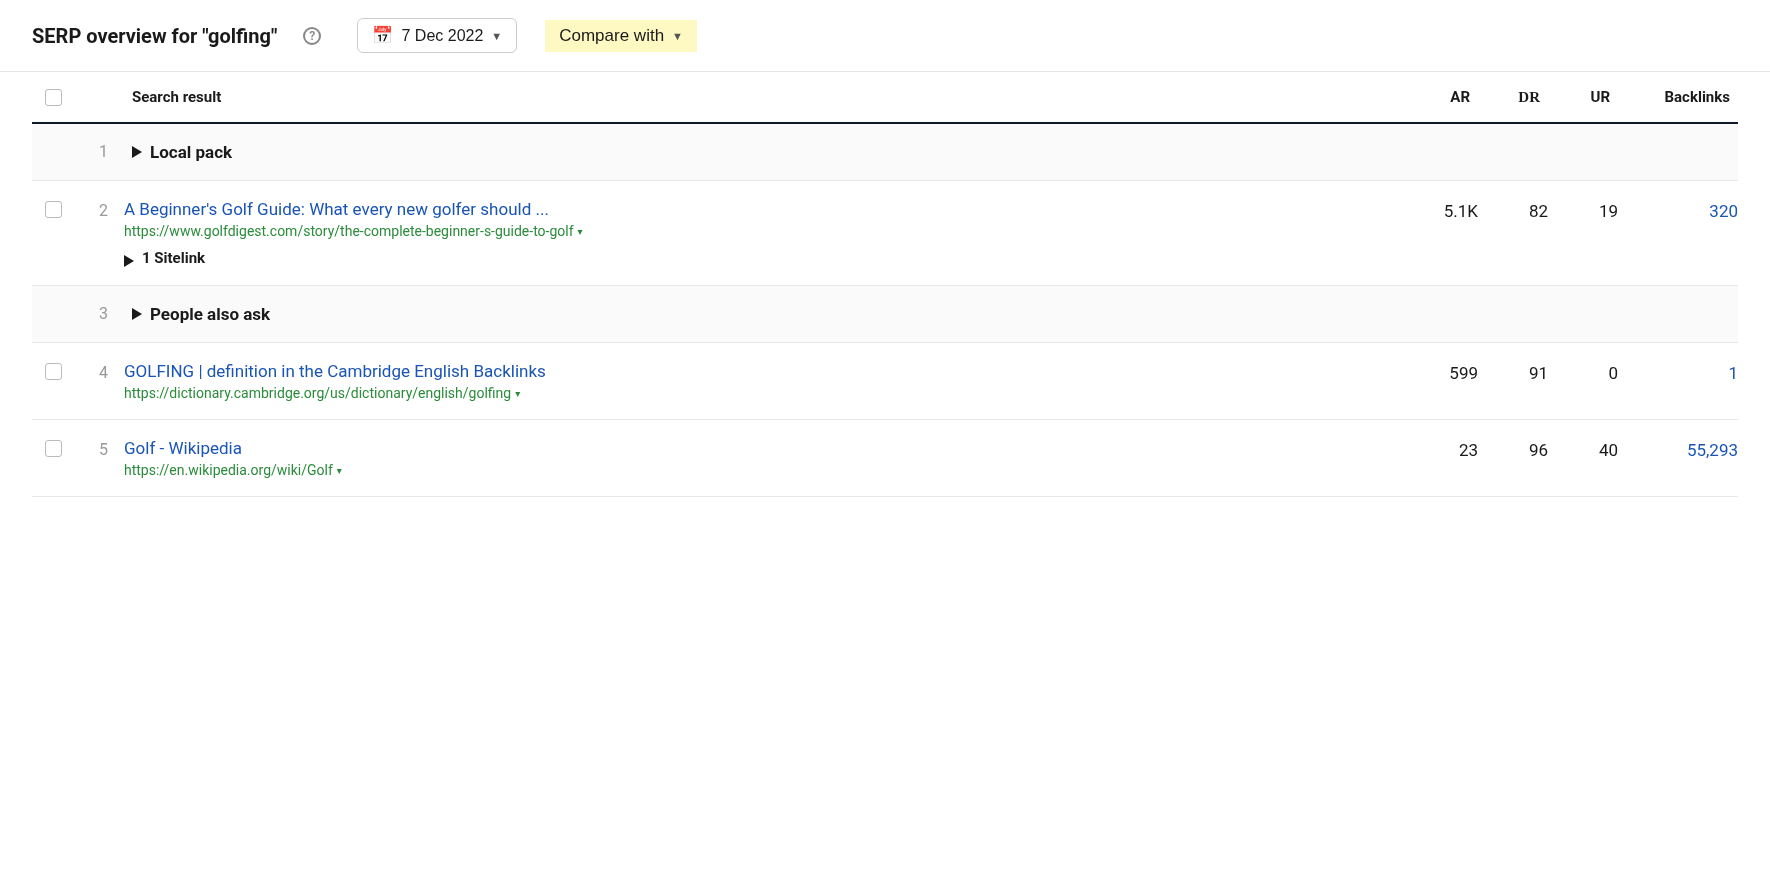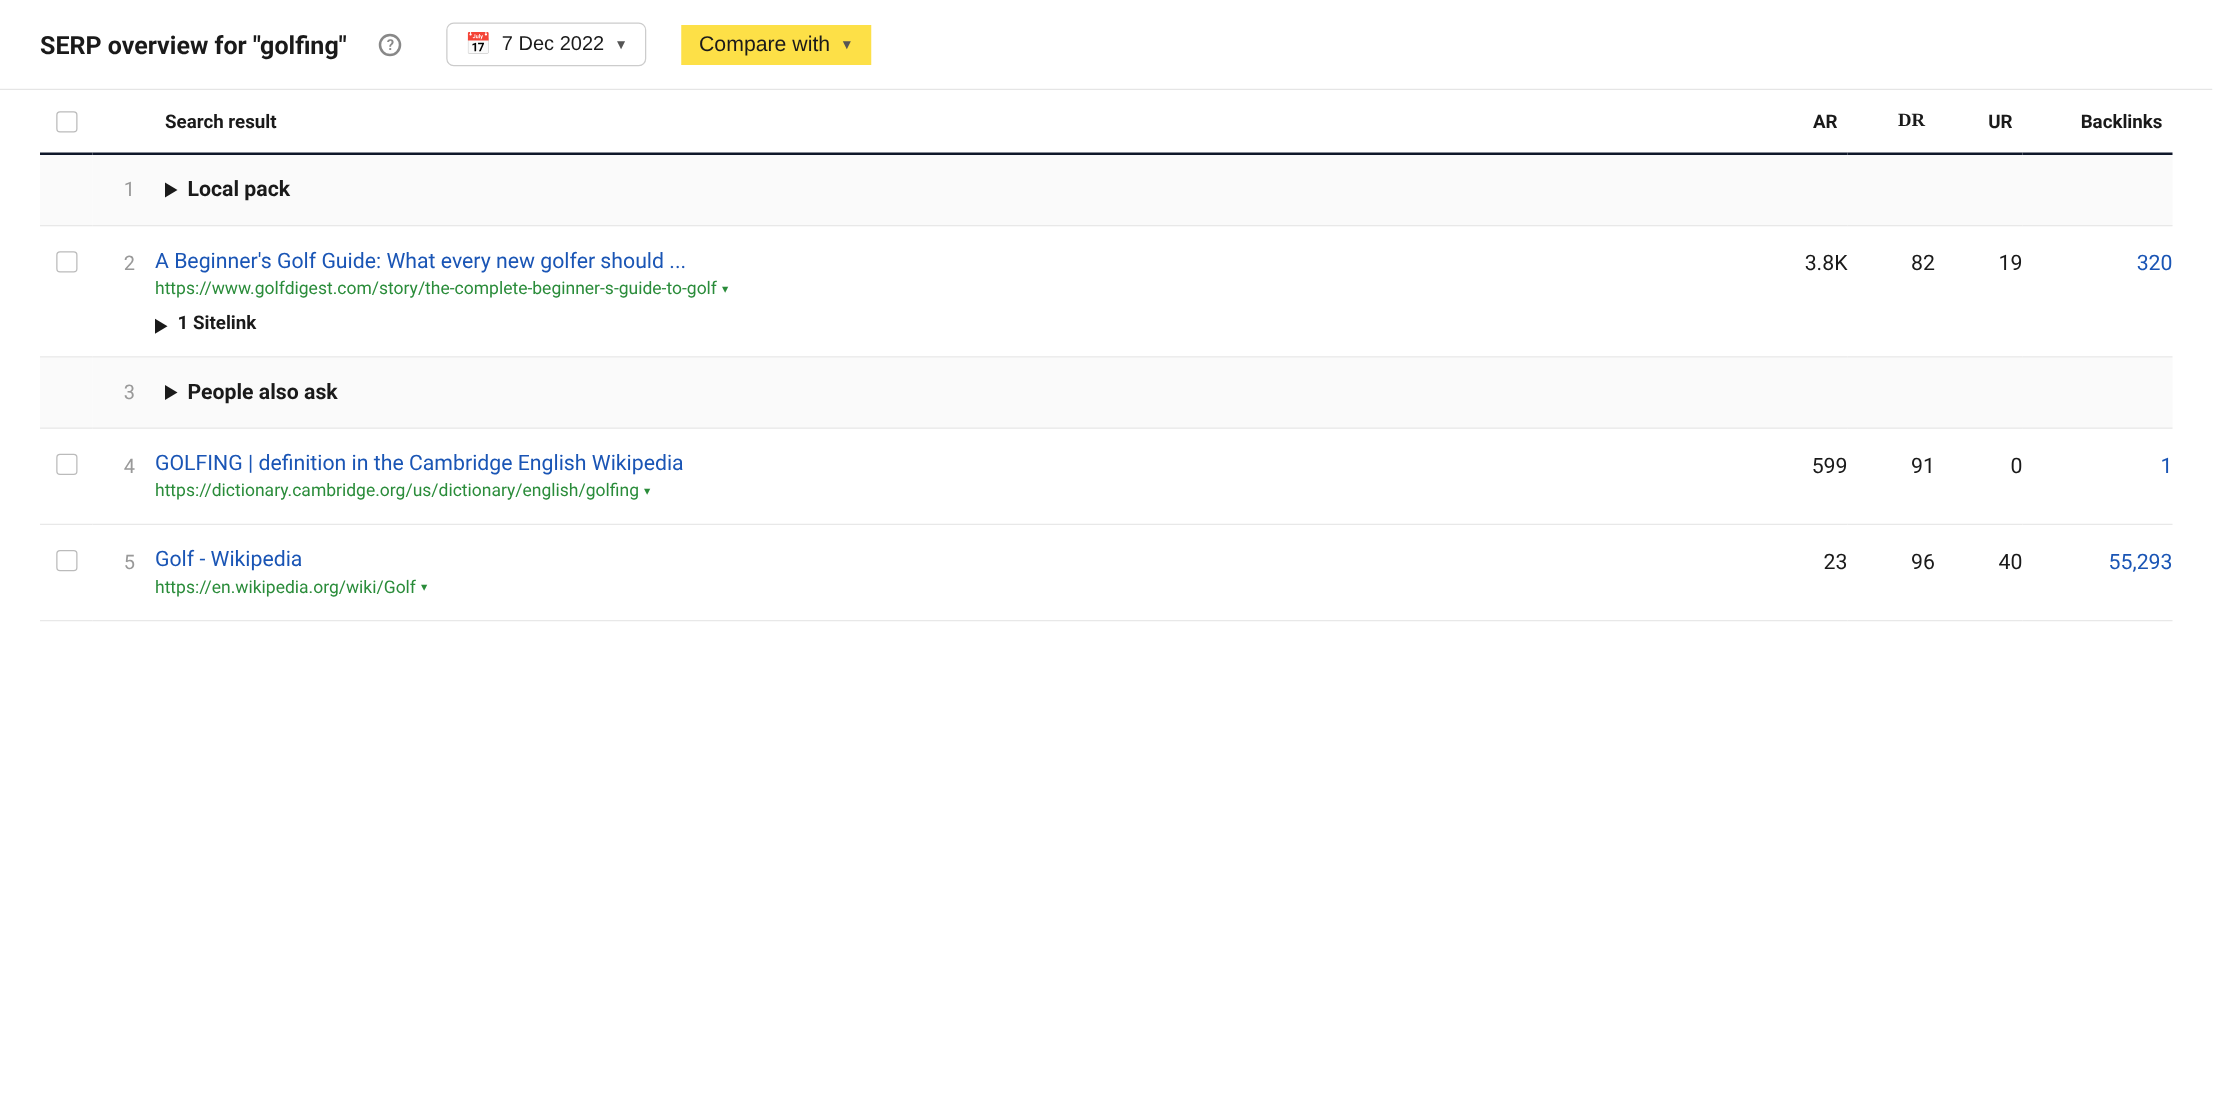--- a/index.html
+++ b/index.html
@@ -75,21 +75,21 @@
     .chevron-down {
       font-size: 11px;
       color: #555;
     }
 
     .compare-button {
       display: flex;
       align-items: center;
       gap: 8px;
       padding: 6px 14px;
-      background: #fde047;
+      background: #fef9c3;
       border: none;
       cursor: pointer;
       font-size: 17px;
       color: #1a1a1a;
       margin-left: 8px;
     }
 
     
     .table-container {
       width: 100%;
@@ -314,41 +314,41 @@
               <div class="checkbox-wrap">
                 <div class="cb"></div>
               </div>
             </td>
             <td class="col-num" style="color: rgb(153, 153, 153); font-size: 16px; text-align: right; padding-right: 16px; vertical-align: top; padding-top: 20px;">2</td>
             <td class="col-result" style="padding-top: 18px; padding-bottom: 18px; vertical-align: top;">
               <a class="result-title" href="#">A Beginner's Golf Guide: What every new golfer should ...</a>
               <a class="result-url" href="#">https://www.golfdigest.com/story/the-complete-beginner-s-guide-to-golf<span class="url-chevron"> ▾</span></a>
               <div class="sitelink-label"><span class="triangle-right"></span>1 Sitelink</div>
             </td>
-            <td class="metric-cell">3.8K</td>
+            <td class="metric-cell">5.1K</td>
             <td class="metric-cell">82</td>
             <td class="metric-cell">19</td>
             <td class="metric-cell blue">320</td>
           </tr>
           <tr style="border-bottom: 1px solid rgb(232, 232, 232); background: rgb(250, 250, 250);">
             <td class="col-checkbox"></td>
             <td class="col-num num-row-label" style="padding-top: 18px;">3</td>
             <td colspan="5" style="padding: 18px 8px;">
               <span class="special-label"><span class="triangle-right"></span>People also ask</span>
             </td>
           </tr>
           <tr style="border-bottom: 1px solid rgb(232, 232, 232);">
             <td class="col-checkbox" style="vertical-align: top; padding-top: 20px;">
               <div class="checkbox-wrap">
                 <div class="cb"></div>
               </div>
             </td>
             <td class="col-num" style="color: rgb(153, 153, 153); font-size: 16px; text-align: right; padding-right: 16px; vertical-align: top; padding-top: 20px;">4</td>
             <td class="col-result" style="padding-top: 18px; padding-bottom: 18px; vertical-align: top;">
-              <a class="result-title" href="#">GOLFING | definition in the Cambridge English Wikipedia</a>
+              <a class="result-title" href="#">GOLFING | definition in the Cambridge English Backlinks</a>
               <a class="result-url" href="#">https://dictionary.cambridge.org/us/dictionary/english/golfing<span class="url-chevron"> ▾</span></a>
             </td>
             <td class="metric-cell">599</td>
             <td class="metric-cell">91</td>
             <td class="metric-cell">0</td>
             <td class="metric-cell blue">1</td>
           </tr>
           <tr style="border-bottom: 1px solid rgb(232, 232, 232);">
             <td class="col-checkbox" style="vertical-align: top; padding-top: 20px;">
               <div class="checkbox-wrap">

